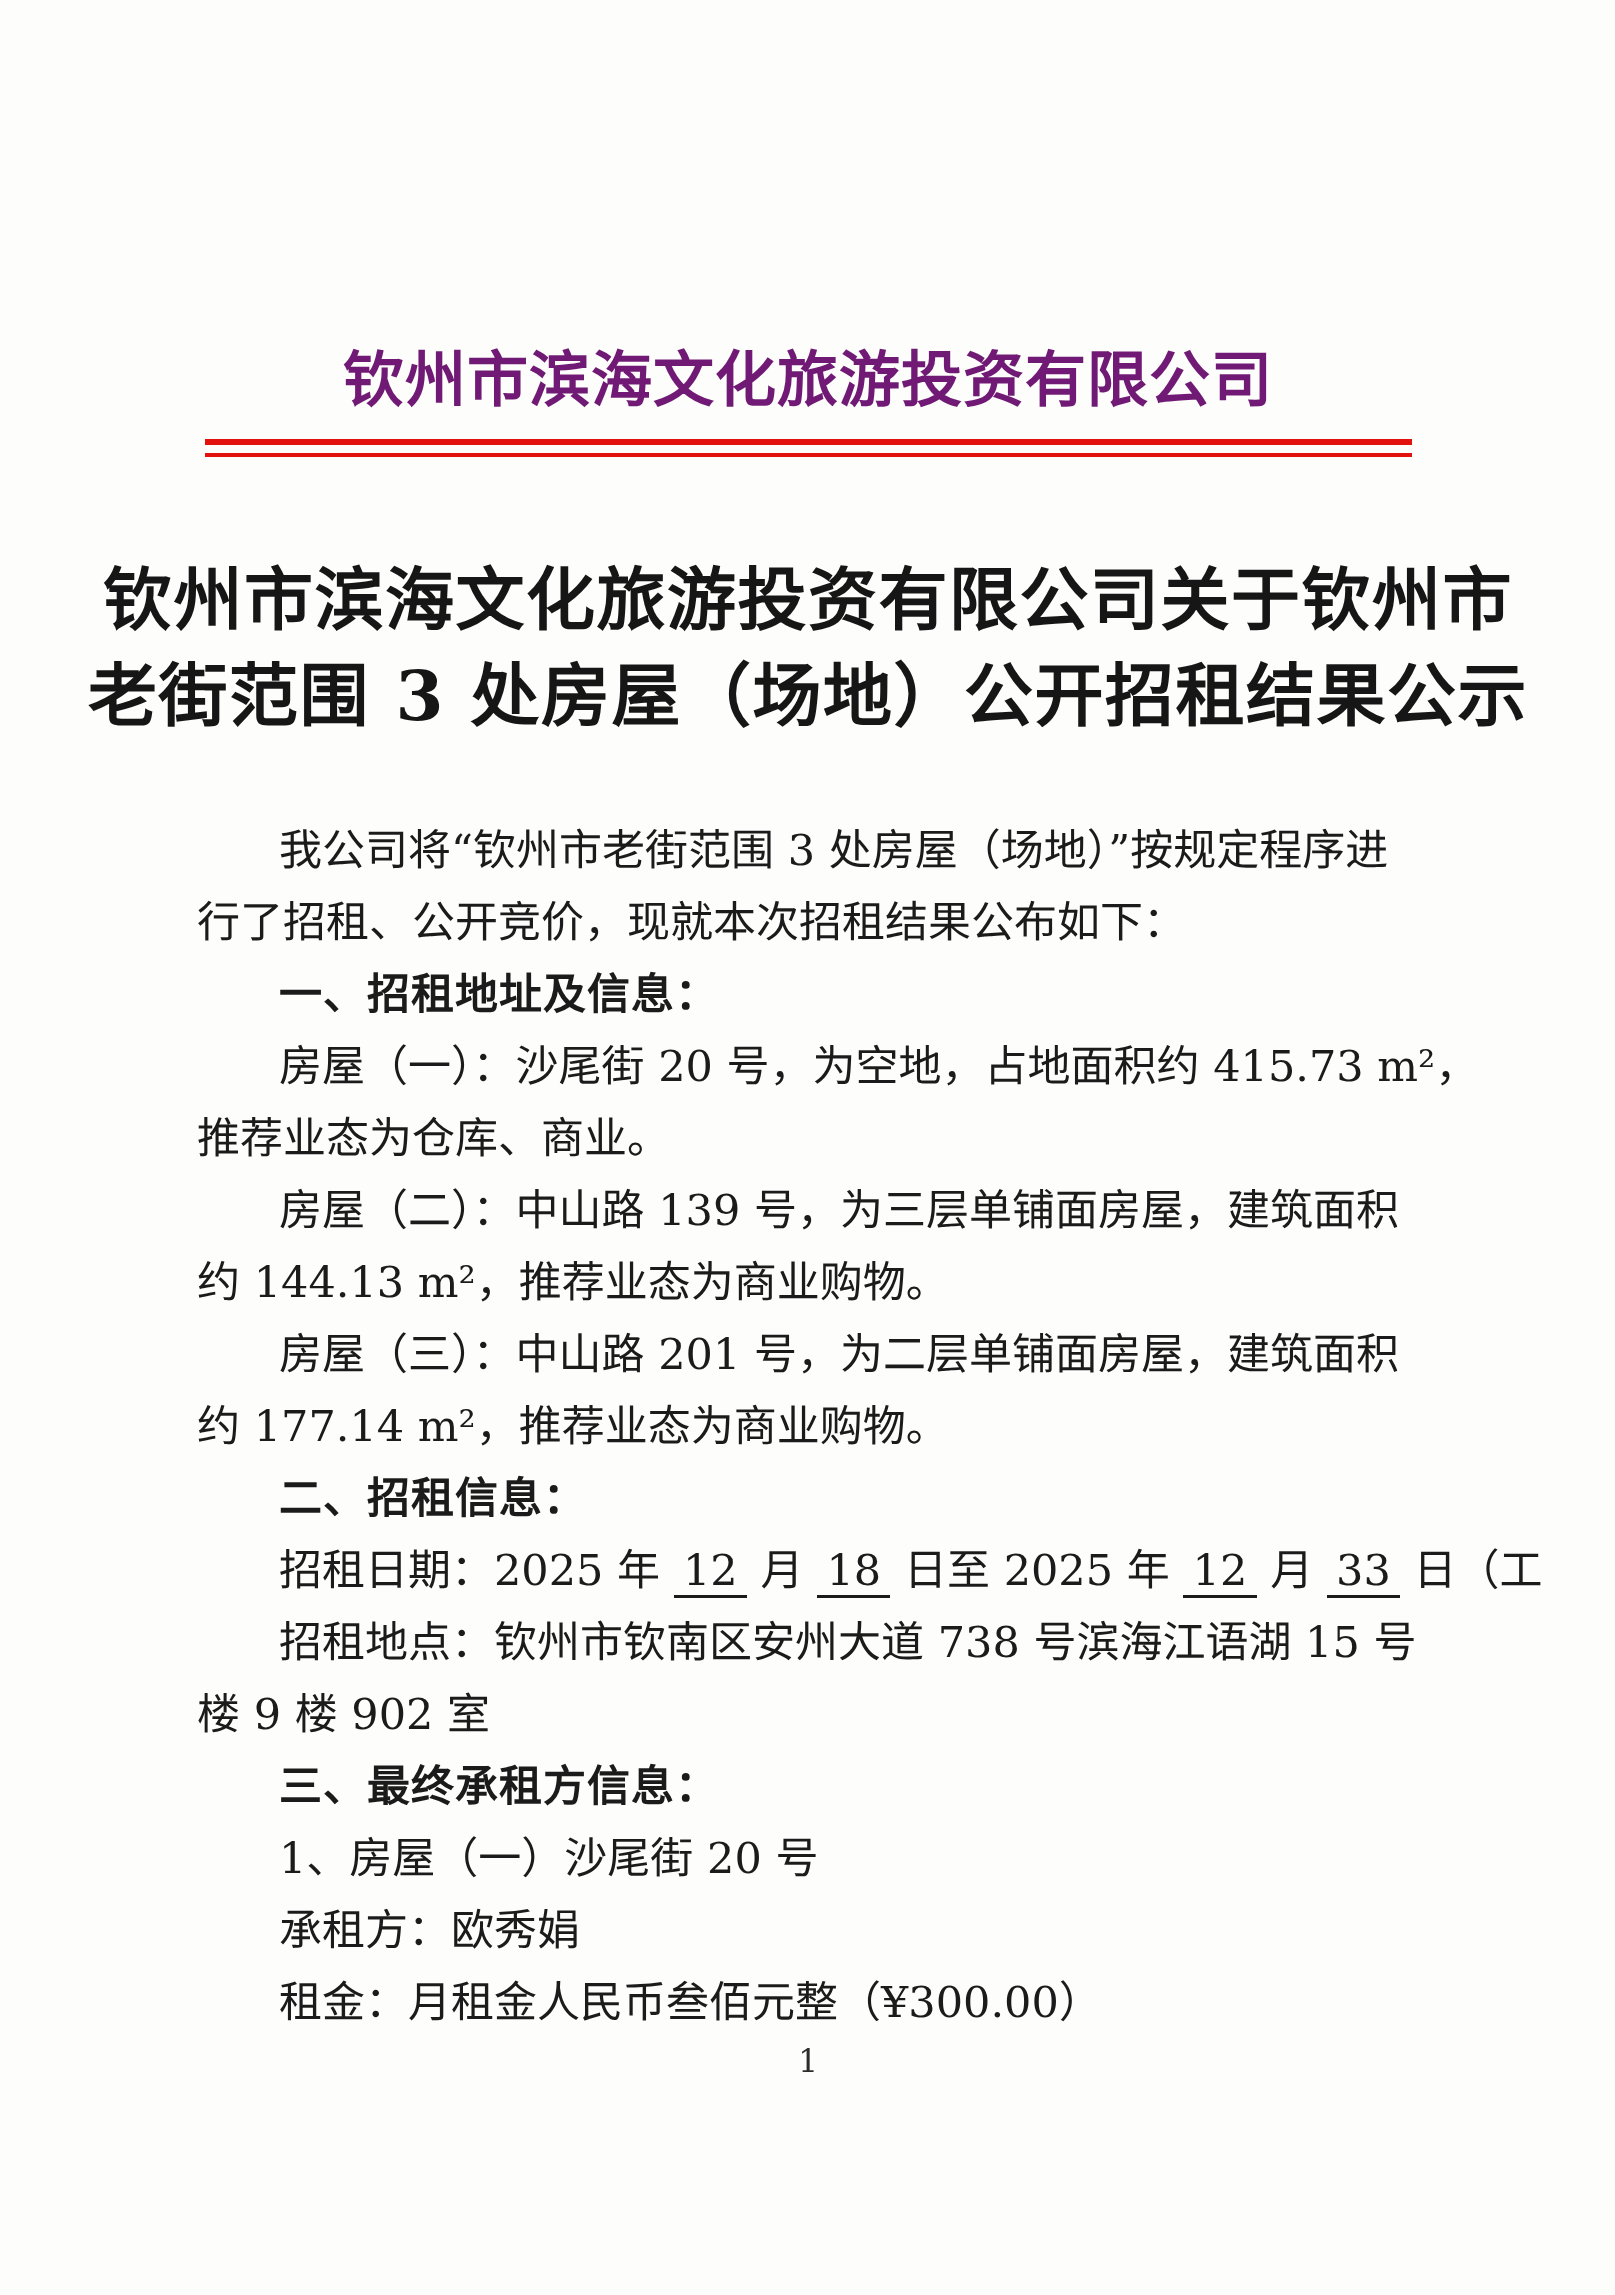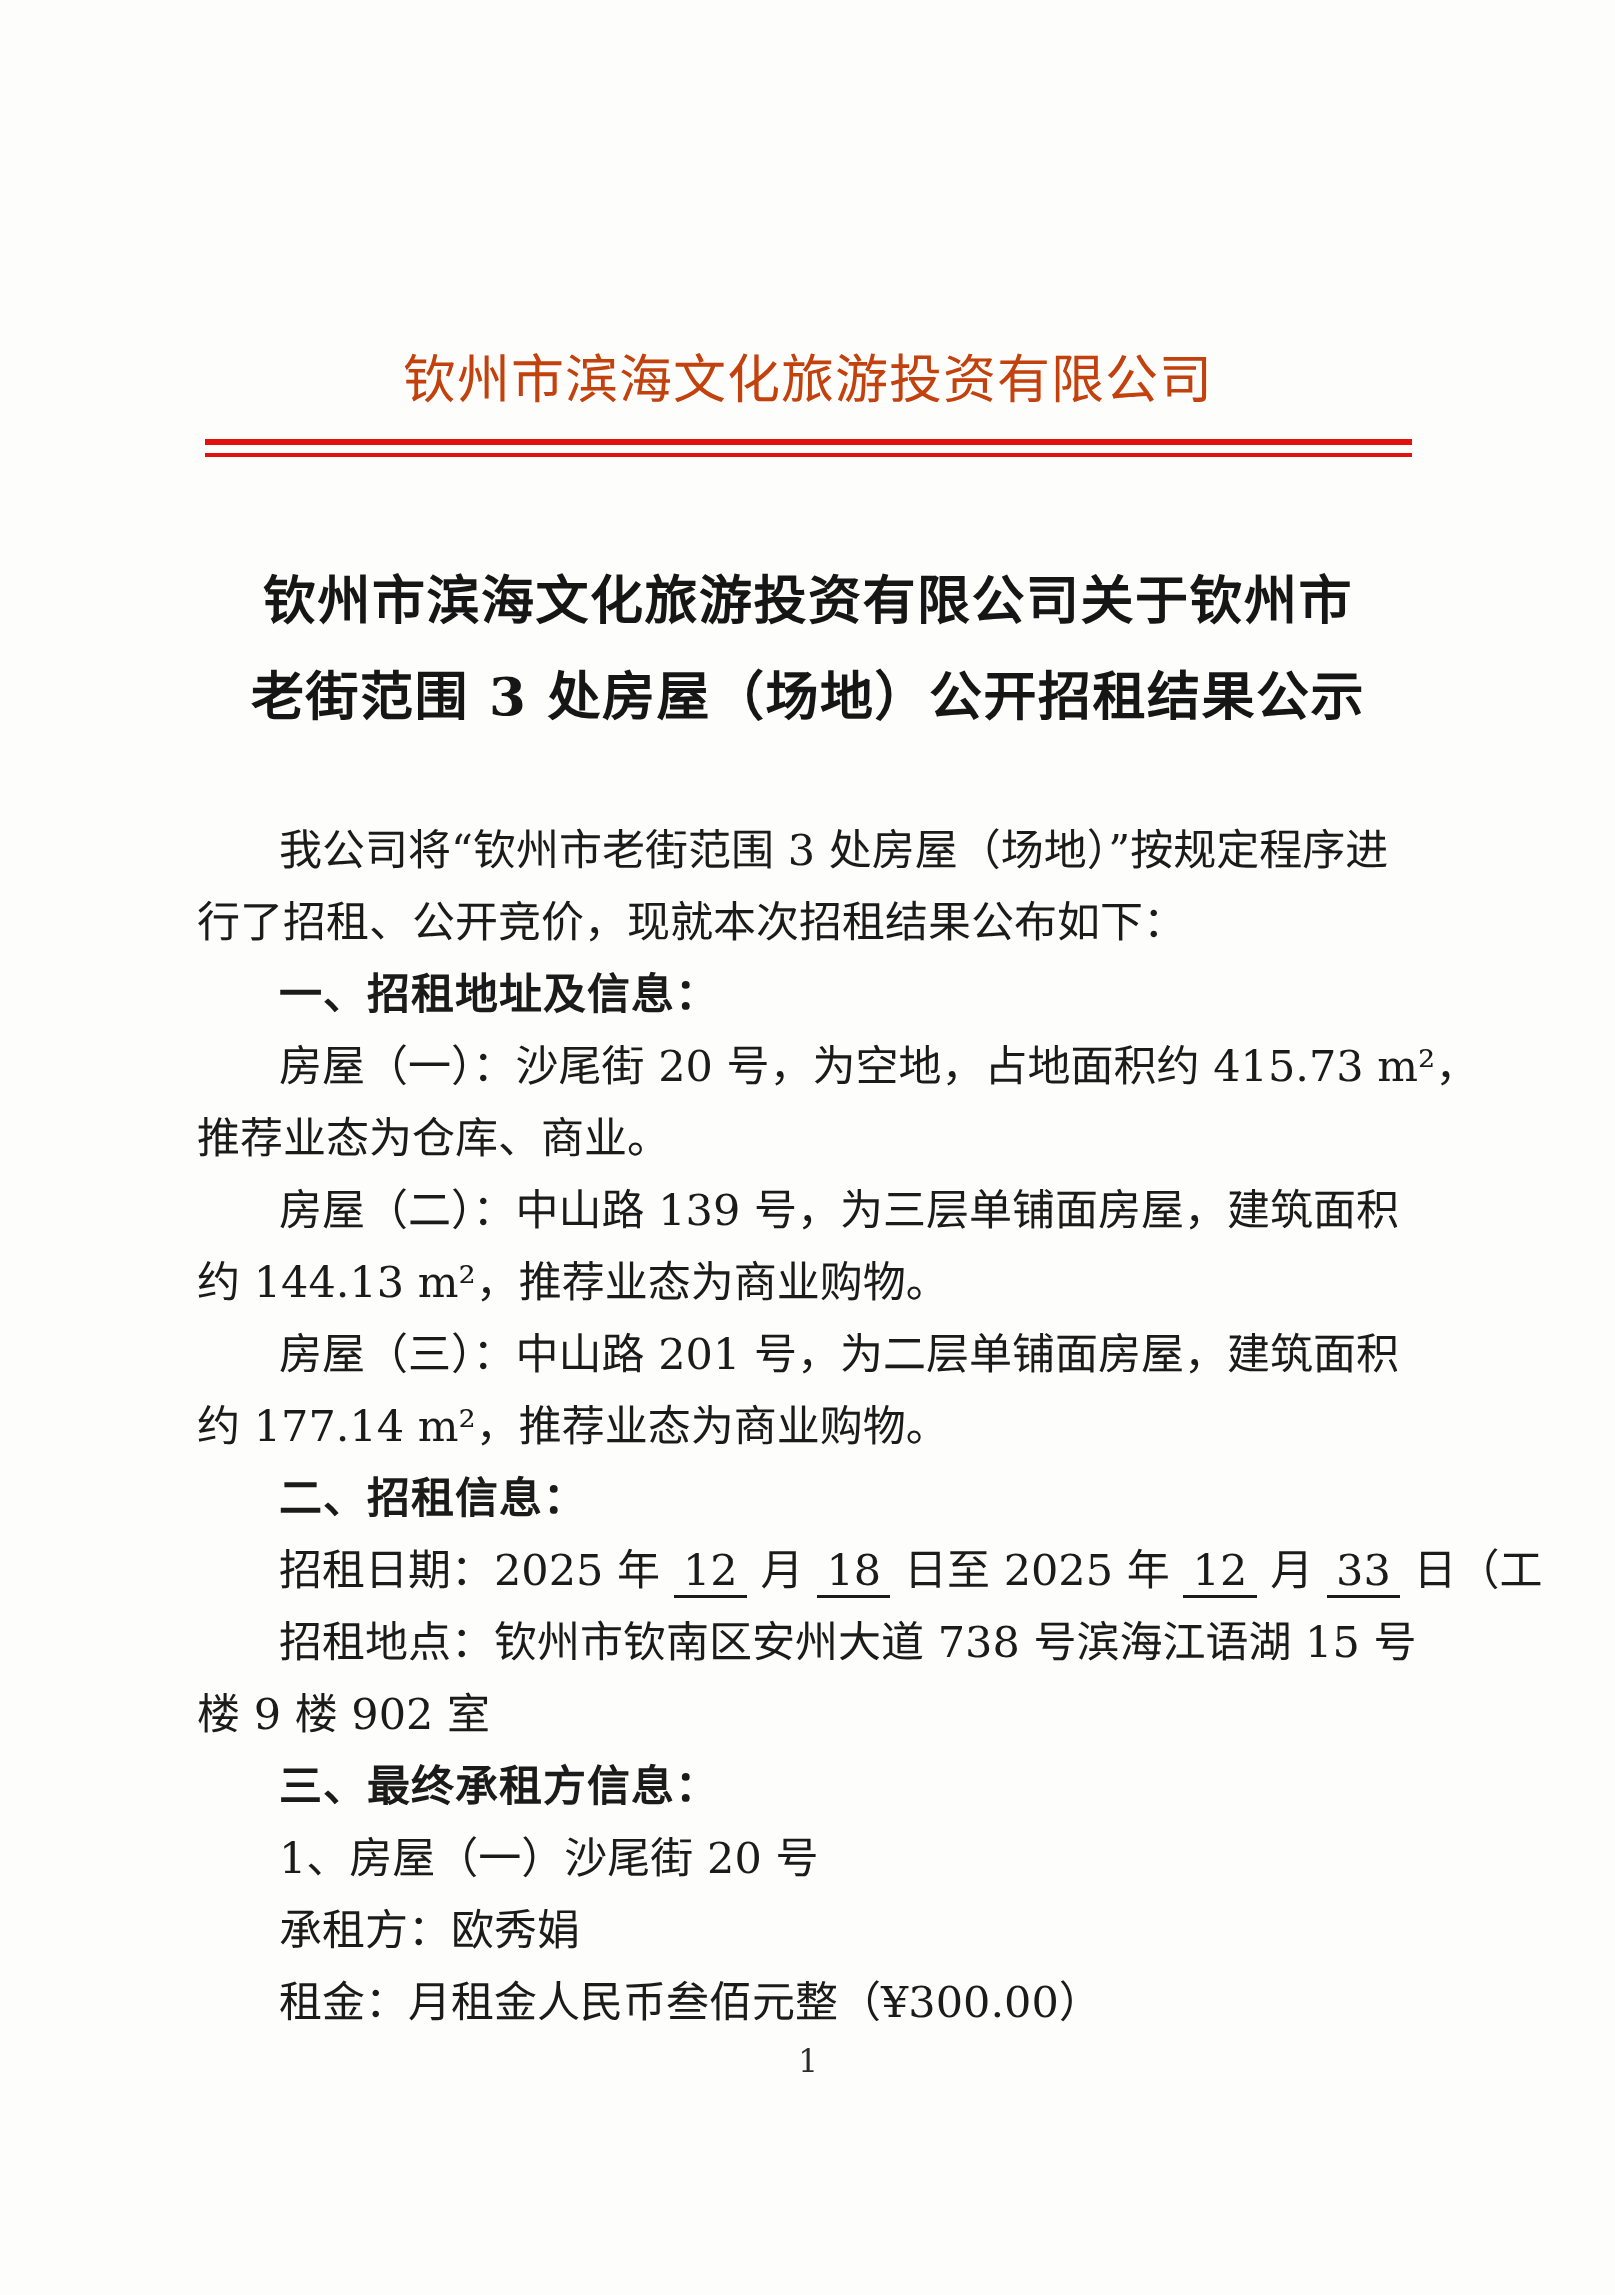--- a/index.html
+++ b/index.html
@@ -15,24 +15,24 @@
     overflow: hidden;
     color: #1b1b1b;
     font-family: "DejaVu Serif", "Liberation Serif", serif;
   }
   
   .letterhead {
     padding-top: 331px;
     text-align: center;
   }
   .letterhead-name {
-    font-size: 53px;
+    font-size: 61px;
     line-height: 97px;
-    font-weight: 400;
-    color: #c2410c;
+    font-weight: 700;
+    color: #701a75;
     letter-spacing: 1px;
   }
   .rule-group {
     width: 1207px;
     margin: 11.2px auto 0 auto;
   }
   .rule-thick {
     height: 5.6px;
     background: #e2120e;
   }
@@ -43,21 +43,21 @@
   }
   
   .title {
     margin: 95px 0 0 0;
     text-align: center;
     font-weight: 700;
     color: #161616;
   }
   .title-line {
     display: block;
-    font-size: 53px;
+    font-size: 69px;
     line-height: 96px;
     letter-spacing: 1.5px;
   }
   
   .body {
     margin: 70px 0 0 197px;
     width: 1253px;
     font-size: 43px;
     color: #1b1b1b;
   }

